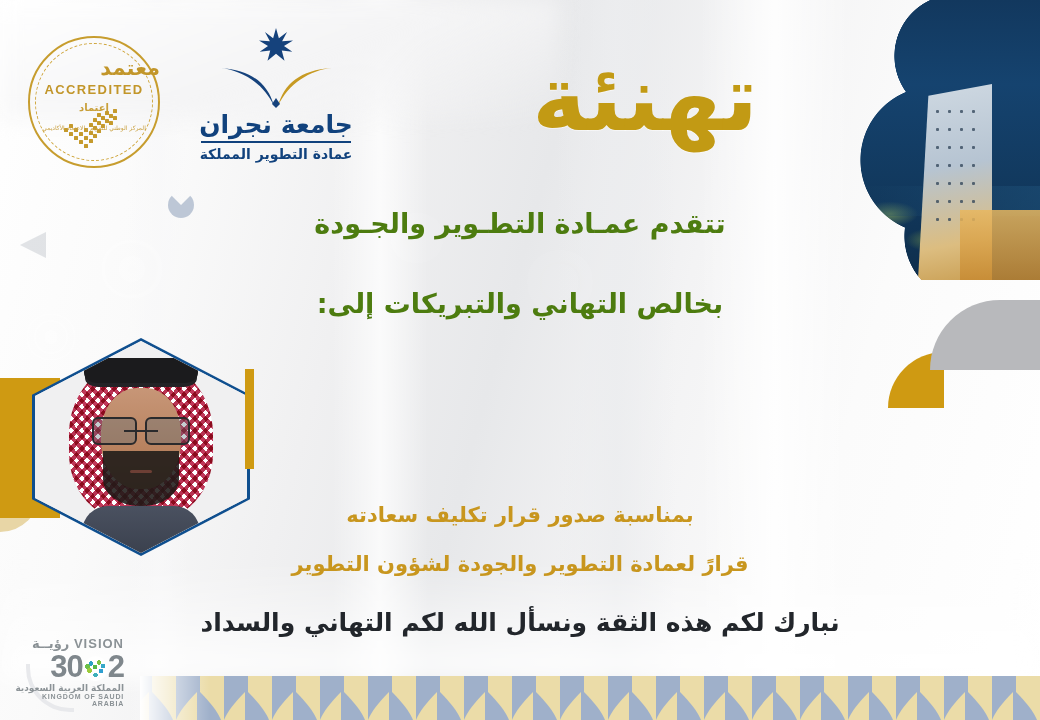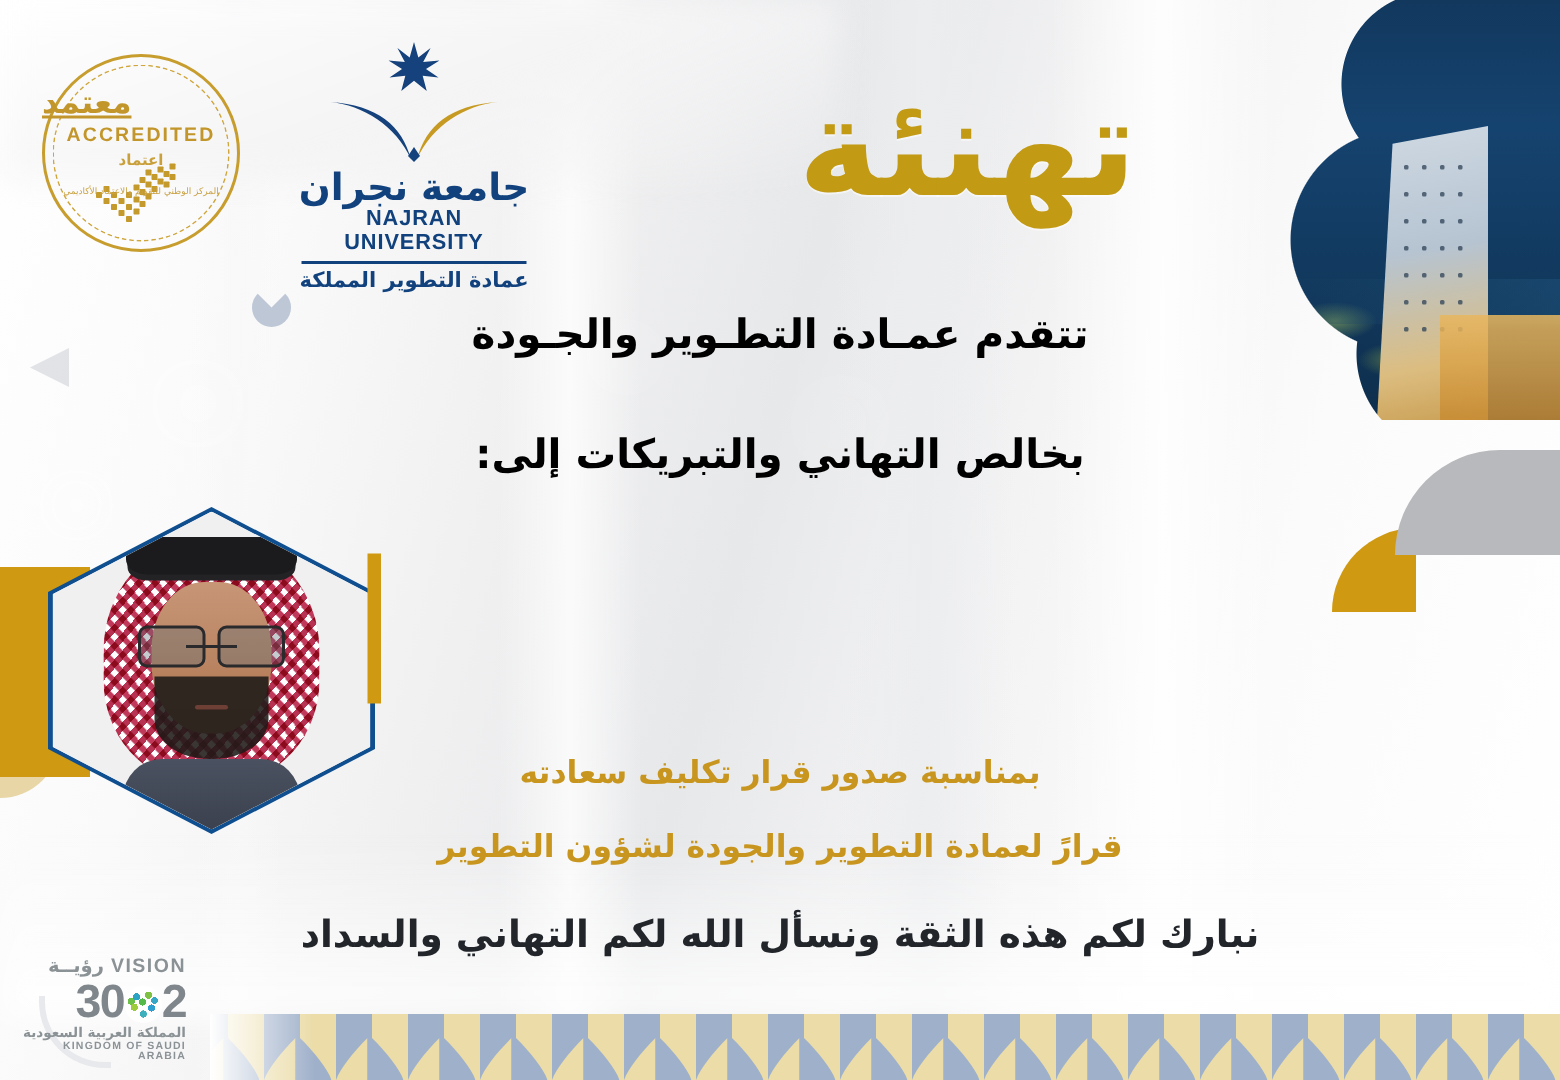--- a/index.html
+++ b/index.html
@@ -62,22 +62,22 @@
 
   
   .accent-gold{position:absolute;background:#cf9a12;}
   .accent-grey{position:absolute;background:#b8b9bc;}
 
   
   .seal{position:absolute;left:28px;top:36px;width:132px;height:132px;}
   .seal-ring{position:absolute;inset:0;border:2px solid #c79d2e;border-radius:50%;}
   .seal-ring2{position:absolute;inset:7px;border:1px dashed #cfa githubs;border-radius:50%;}
   .seal-ring2{position:absolute;inset:7px;border:1px dashed #cfa63c;border-radius:50%;}
-  .seal-ar{position:absolute;top:20px;left:0;right:0;text-align:left;
-    font-size:21px;font-weight:700;color:#c2962a;letter-spacing:.5px;text-decoration:underline;}
+  .seal-ar{position:absolute;top:20px;left:0;right:0;text-align:right;
+    font-size:21px;font-weight:700;color:#c2962a;letter-spacing:.5px;}
   .seal-en{position:absolute;top:46px;left:0;right:0;text-align:center;
     font-size:13px;font-weight:700;color:#c2962a;letter-spacing:1.4px;
     font-family:"Liberation Sans",sans-serif;}
   .seal-sub{position:absolute;top:66px;left:0;right:0;text-align:center;
     font-size:10px;font-weight:700;color:#c9a03a;}
   .seal-tiny{position:absolute;top:88px;left:0;right:0;text-align:center;
     font-size:6px;color:#caa244;line-height:1.35;}
   .seal-check{position:absolute;left:34px;top:72px;width:62px;height:42px;}
   .seal-check i{position:absolute;width:4px;height:4px;background:#c59a2c;border-radius:.5px;}
 
@@ -93,21 +93,21 @@
 
   
   .title-wrap{position:absolute;left:520px;top:34px;width:250px;height:130px;}
   .title-txt{position:absolute;inset:0;display:flex;align-items:center;justify-content:center;
     font-size:92px;font-weight:700;color:#c29a14;line-height:1;
     font-family:"DejaVu Sans",sans-serif;
     text-shadow:0 1px 0 rgba(255,255,255,.5);}
 
   
   .hl{position:absolute;left:0;right:0;text-align:center;
-    font-size:27px;font-weight:700;color:#000000;letter-spacing:.5px;}
+    font-size:27px;font-weight:700;color:#4d7c0f;letter-spacing:.5px;}
   .hl1{top:208px;}
   .hl2{top:288px;}
 
   
   .portrait{position:absolute;left:32px;top:338px;width:218px;height:218px;
     clip-path:polygon(50% 0%,100% 26%,100% 74%,50% 100%,0% 74%,0% 26%);
     background:#0f4f8f;}
   .portrait-in{position:absolute;inset:3px;
     clip-path:polygon(50% 0%,100% 26%,100% 74%,50% 100%,0% 74%,0% 26%);
     overflow:hidden;background:#e9eaec;}
@@ -286,21 +286,20 @@
       </svg>
     </div>
     <div class="uni-swoosh">
       <svg viewBox="0 0 120 44" width="120" height="44" aria-hidden="true">
         <path d="M4 4 C 26 6, 48 20, 58 42 C 52 20, 36 6, 4 4 Z" fill="#15427c"></path>
         <path d="M116 4 C 94 6, 72 20, 62 42 C 68 20, 84 6, 116 4 Z" fill="#c79a22"></path>
         <path d="M56 40 L60 44 L64 40 L60 34 Z" fill="#15427c"></path>
       </svg>
     </div>
     <div class="uni-ar">جامعة نجران</div>
-    <div class="uni-en">NAJRAN UNIVERSITY</div>
     <div class="uni-rule"></div>
     <div class="uni-dean">عمادة التطوير المملكة</div>
   </div>
 
   <div class="title-wrap">
     <div class="title-txt">تهنئة</div>
   </div>
 
   <div class="hl hl1">تتقدم عمـادة التطـوير والجـودة</div>
   <div class="hl hl2">بخالص التهاني والتبريكات إلى:</div>

